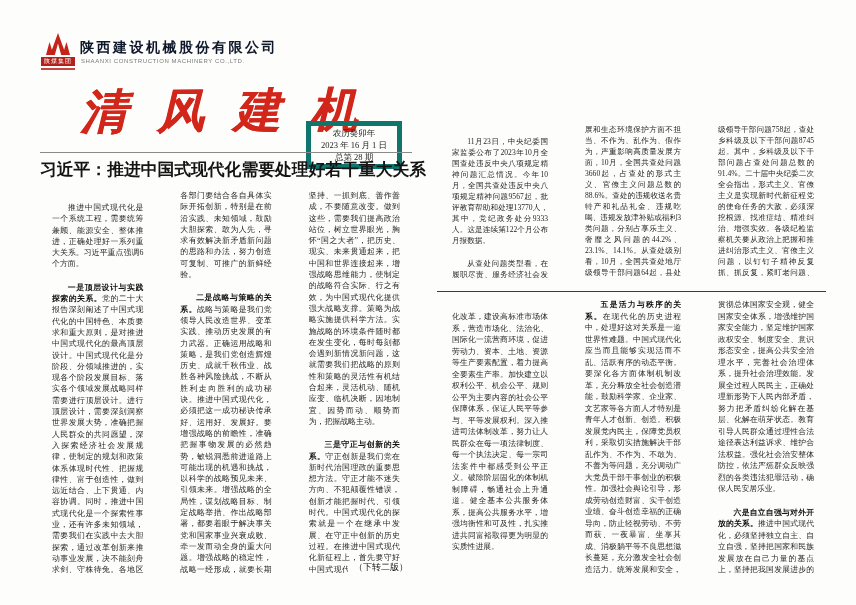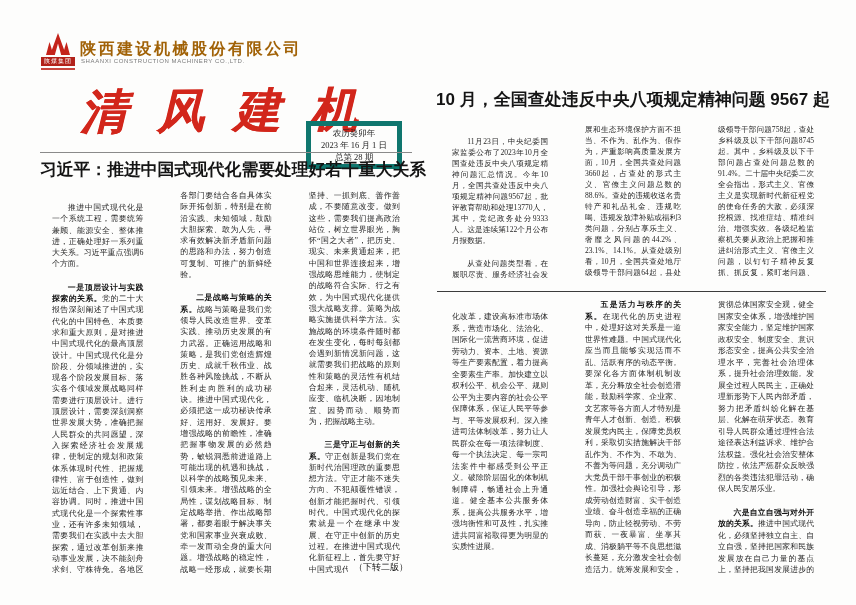--- a/index.html
+++ b/index.html
@@ -12,21 +12,21 @@
   .emblem{position:absolute;left:44px;top:33px;width:28px;height:22px;}
   .logo-badge{
     position:absolute;left:41px;top:57px;width:34px;height:9px;
     background:#b2221a;color:#fff;font-family:"Liberation Sans",sans-serif;
     font-size:6px;line-height:9px;text-align:center;letter-spacing:1px;
   }
   .logo-badge-rule{position:absolute;left:41px;top:68px;width:34px;height:2px;background:#c8463f;}
   .company-cn{
     position:absolute;left:80px;top:39px;
     font-family:"Liberation Sans","DejaVu Sans",sans-serif;font-weight:bold;
-    font-size:16px;letter-spacing:2.5px;color:#a16207;white-space:nowrap;
+    font-size:14px;letter-spacing:2.5px;color:#0f172a;white-space:nowrap;
   }
   .company-en{
     position:absolute;left:81px;top:58px;
     font-family:"Liberation Sans",sans-serif;font-size:6px;letter-spacing:.6px;color:#7a7a7a;
   }
   .paper-title{
     position:absolute;left:80px;top:80px;width:230px;
     font-family:"Liberation Serif","DejaVu Serif",serif;font-style:italic;font-weight:bold;
     font-size:47px;letter-spacing:9px;color:#d2261b;white-space:nowrap;
     text-shadow:.6px 0 #d2261b;transform:rotate(-.5deg);
@@ -95,21 +95,20 @@
     <div class="cols">
         <p class="para">推进中国式现代化是一个系统工程，需要统筹兼顾、能源安全、整体推进，正确处理好一系列重大关系。习近平重点强调6个方面。</p>
         <p class="para"><b class="para-lead">一是顶层设计与实践探索的关系。</b>党的二十大报告深刻阐述了中国式现代化的中国特色、本质要求和重大原则，是对推进中国式现代化的最高顶层设计。中国式现代化是分阶段、分领域推进的，实现各个阶段发展目标、落实各个领域发展战略同样需要进行顶层设计。进行顶层设计，需要深刻洞察世界发展大势，准确把握人民群众的共同愿望，深入探索经济社会发展规律，使制定的规划和政策体系体现时代性、把握规律性、富于创造性，做到远近结合、上下贯通、内容协调。同时，推进中国式现代化是一个探索性事业，还有许多未知领域，需要我们在实践中去大胆探索，通过改革创新来推动事业发展，决不能刻舟求剑、守株待兔。各地区各部门要结合各自具体实际开拓创新，特别是在前沿实践、未知领域，鼓励大胆探索、敢为人先，寻求有效解决新矛盾新问题的思路和办法，努力创造可复制、可推广的新鲜经验。</p>
         <p class="para"><b class="para-lead">二是战略与策略的关系。</b>战略与策略是我们党领导人民改造世界、变革实践、推动历史发展的有力武器。正确运用战略和策略，是我们党创造辉煌历史、成就千秋伟业、战胜各种风险挑战，不断从胜利走向胜利的成功秘诀。推进中国式现代化，必须把这一成功秘诀传承好、运用好、发展好。要增强战略的前瞻性，准确把握事物发展的必然趋势，敏锐洞悉前进道路上可能出现的机遇和挑战，以科学的战略预见未来、引领未来。增强战略的全局性，谋划战略目标、制定战略举措、作出战略部署，都要着眼于解决事关党和国家事业兴衰成败、牵一发而动全身的重大问题。增强战略的稳定性，战略一经形成，就要长期坚持、一抓到底、善作善成，不要随意改变。做到这些，需要我们提高政治站位，树立世界眼光，胸怀“国之大者”，把历史、现实、未来贯通起来，把中国和世界连接起来，增强战略思维能力，使制定的战略符合实际、行之有效，为中国式现代化提供强大战略支撑。策略为战略实施提供科学方法。实施战略的环境条件随时都在发生变化，每时每刻都会遇到新情况新问题，这就需要我们把战略的原则性和策略的灵活性有机结合起来，灵活机动、随机应变、临机决断，因地制宜、因势而动、顺势而为，把握战略主动。</p>
         <p class="para"><b class="para-lead">三是守正与创新的关系。</b>守正创新是我们党在新时代治国理政的重要思想方法。守正才能不迷失方向、不犯颠覆性错误，创新才能把握时代、引领时代。中国式现代化的探索就是一个在继承中发展、在守正中创新的历史过程。在推进中国式现代化新征程上，首先要守好中国式现代化的本和源、根和魂，毫不动摇坚持中国式现代化的中国特色、本质要求和重大原则，坚持党的基本理论、基本路线、基本方略，坚持党的十八大以来的系列重大方针政策，确保中国式现代化的正确方向。同时，要把创新摆在国家发展全局的突出位置，顺应时代发展要求，着眼于解决重大理论和实践问题，积极识变应变求变，大力推进理论创新、实践创新、制度创新、文化创新以及其他各方面创新，不断开辟发展新领域新赛道、塑造发展新动能新优势。积极营造鼓励创新、支持创新、勇于创新的浓厚氛围，让创新在全社会蔚然成风。各级领导干部要加快转变不适应创新发展要求的思想观念、思维方式、行为方式和工作方法，真正成为创新的引领者、推动者。</p>
         <p class="para"><b class="para-lead">四是效率与公平的关系。</b>中国式现代化既要创造比资本主义更高的效率，又要更有效地维护社会公平，更好实现效率与公平相兼顾、相促进、相统一。要坚持和完善社会主义基本经济制度，毫不动摇巩固和发展公有制经济、毫不动摇鼓励、支持、引导非公有制经济发展，充分发挥市场在资源配置中的决定性作用，更好发挥政府作用。构建全国统一大市场，深化要素市场</p>
       </div>
     <div class="more-note">（下转二版）</div>
   </div>
 
-  <div class="headline headline-right">10 月，全国查处违反中央八项规定精神问题 9567 起</div>
   <div class="bodywrap right-wrap">
     <div class="cols">
         <p class="para">11月23日，中央纪委国家监委公布了2023年10月全国查处违反中央八项规定精神问题汇总情况。今年10月，全国共查处违反中央八项规定精神问题9567起，批评教育帮助和处理13770人，其中，党纪政务处分9333人。这是连续第122个月公布月报数据。</p>
         <p class="para">从查处问题类型看，在履职尽责、服务经济社会发展和生态环境保护方面不担当、不作为、乱作为、假作为，严重影响高质量发展方面，10月，全国共查处问题3660起，占查处的形式主义、官僚主义问题总数的88.6%。查处的违规收送名贵特产和礼品礼金、违规吃喝、违规发放津补贴或福利3类问题，分别占享乐主义、奢靡之风问题的44.2%、23.1%、14.1%。从查处级别看，10月，全国共查处地厅级领导干部问题64起，县处级领导干部问题758起，查处乡科级及以下干部问题8745起。其中，乡科级及以下干部问题占查处问题总数的91.4%。二十届中央纪委二次全会指出，形式主义、官僚主义是实现新时代新征程党的使命任务的大敌，必须深挖根源、找准症结、精准纠治、增强实效。各级纪检监察机关要从政治上把握和推进纠治形式主义、官僚主义问题，以钉钉子精神反复抓、抓反复，紧盯老问题、新情况精准发力、久久为功，以有力监督保障党中央决策部署落实落地，持续为基层减负。要加强源头治理，推动各级党组织建立健全在政策制定、部署任务、督促落实、考核检查、问责奖惩等方面力戒形式主义、官僚主义问题的制度规范，鼓励广大党员干部敢于斗争、担当作为，以过硬作风奋进新征程、建功新时代。</p>
       </div>
   </div>
 
   <div class="bodywrap bottom-wrap">
     <div class="cols">
         <p class="para no-indent">化改革，建设高标准市场体系，营造市场化、法治化、国际化一流营商环境，促进劳动力、资本、土地、资源等生产要素配置，着力提高全要素生产率。加快建立以权利公平、机会公平、规则公平为主要内容的社会公平保障体系，保证人民平等参与、平等发展权利。深入推进司法体制改革，努力让人民群众在每一项法律制度、每一个执法决定、每一宗司法案件中都感受到公平正义。破除阶层固化的体制机制障碍，畅通社会上升通道。健全基本公共服务体系，提高公共服务水平，增强均衡性和可及性，扎实推进共同富裕取得更为明显的实质性进展。</p>

